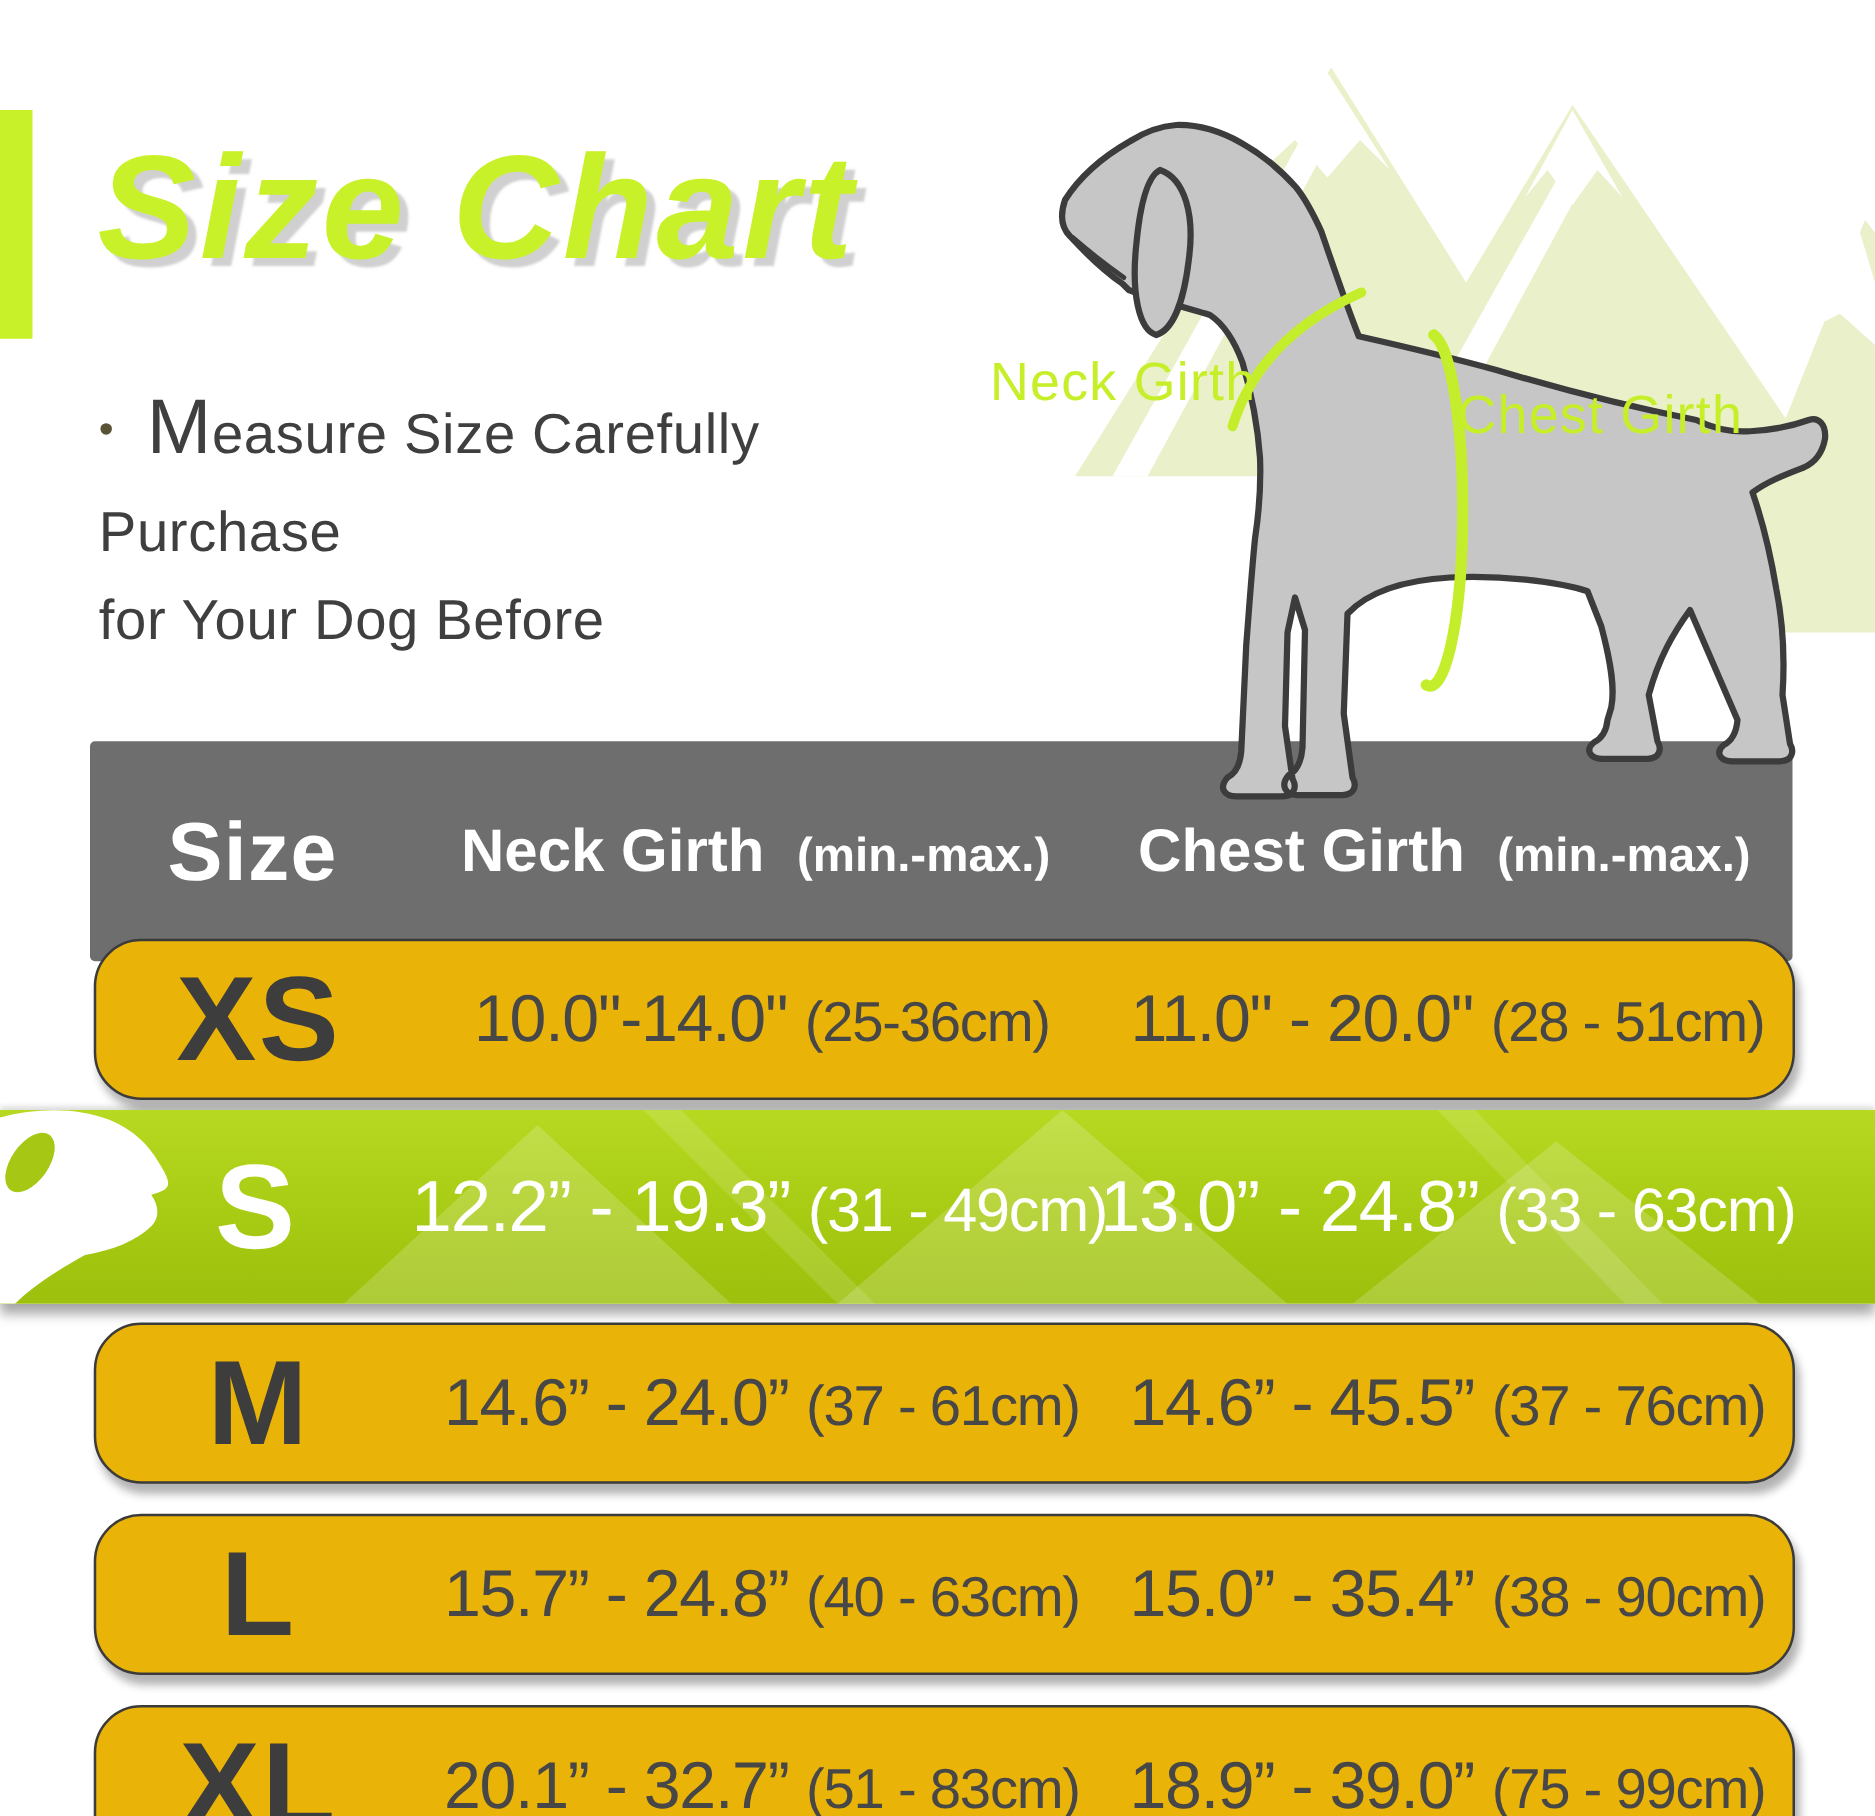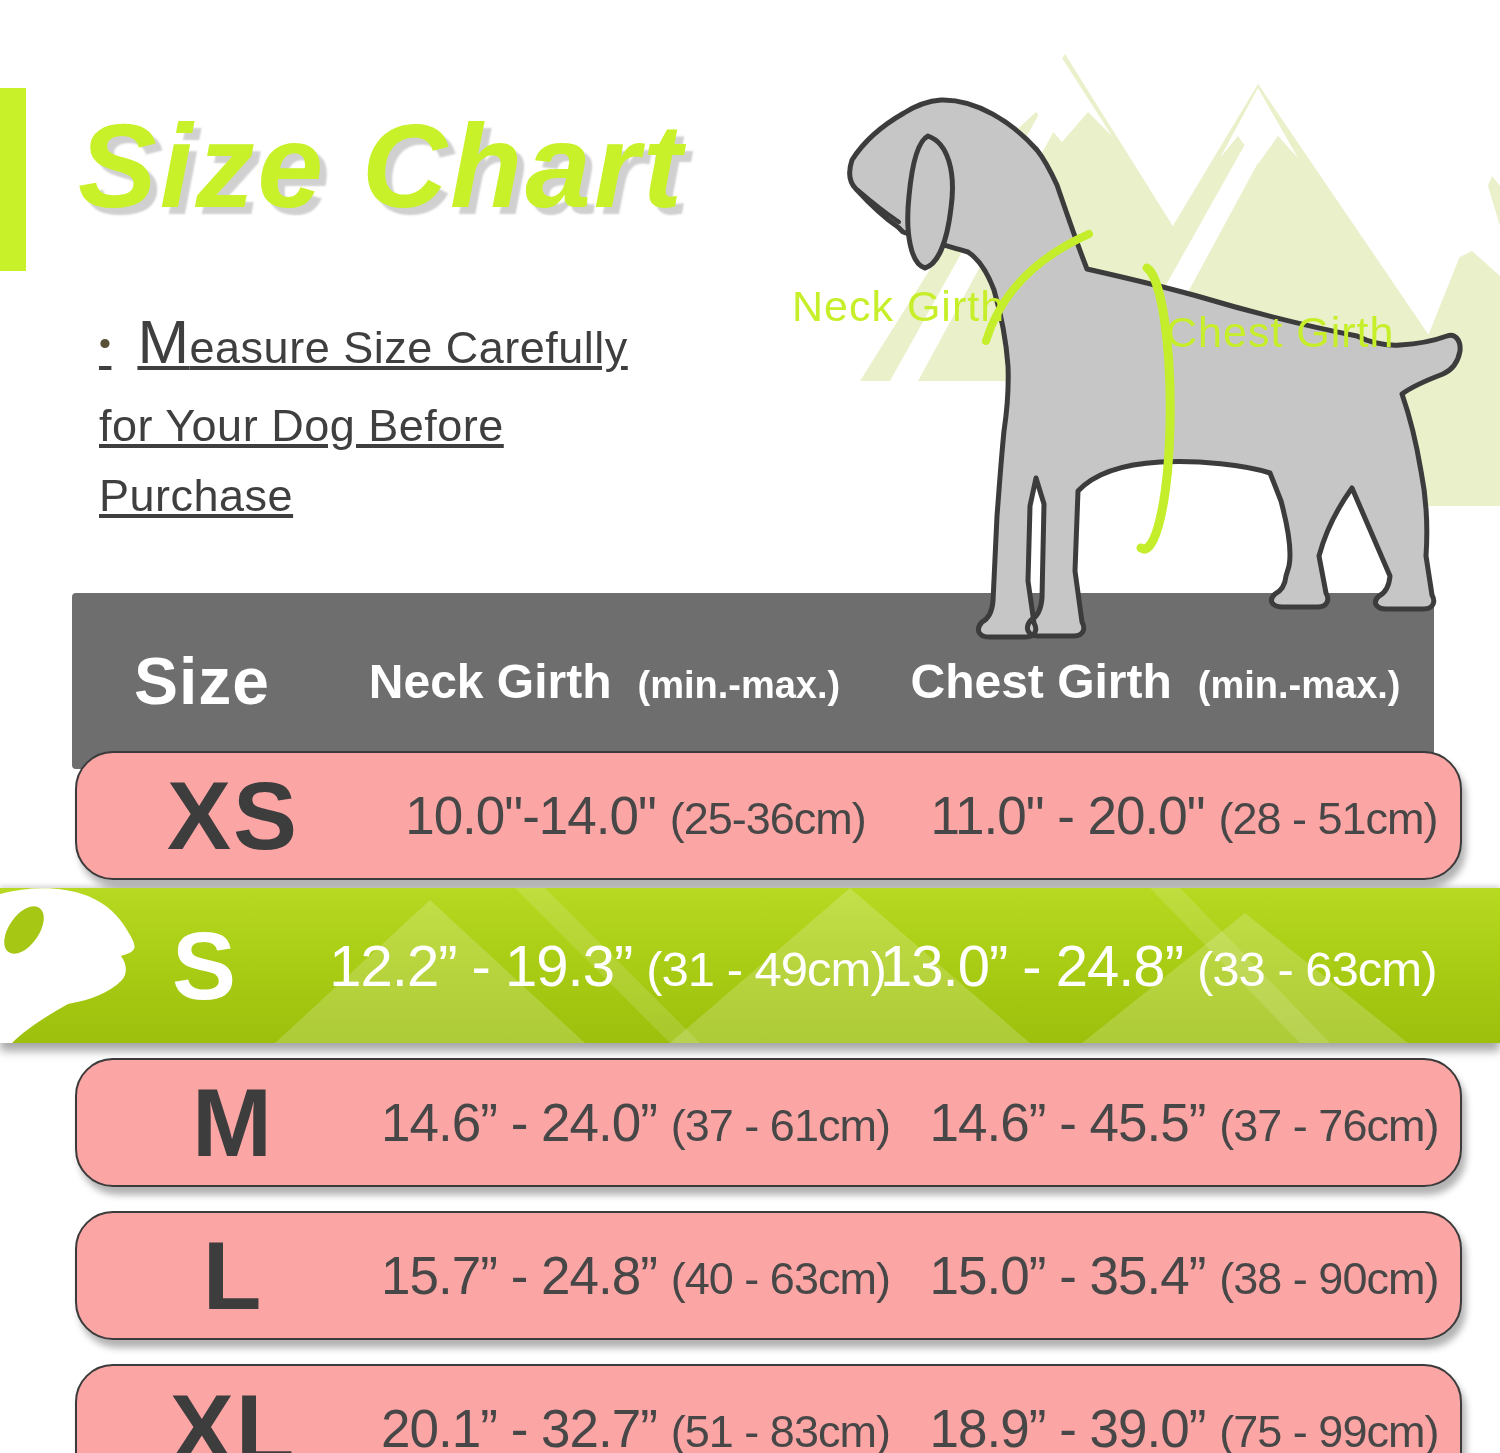--- a/index.html
+++ b/index.html
@@ -12,45 +12,44 @@
   .accent-bar{
     position:absolute;left:0;top:52px;width:26px;height:183px;background:#c9f129;
   }
   .page-title{
     position:absolute;left:78px;top:62px;
     font-size:118px;font-weight:bold;font-style:italic;letter-spacing:3px;
     color:#c9f129;text-shadow:7px 7px 2px rgba(170,170,170,.55);
     white-space:nowrap;
   }
   .note{
-    position:absolute;left:99px;top:258px;width:680px;
-    font-size:45px;color:#3f3f3f;line-height:1.56;letter-spacing:.5px;text-decoration:underline;
+    position:absolute;left:79px;top:258px;width:680px;
+    font-size:45px;color:#3f3f3f;line-height:1.56;letter-spacing:.5px;
   }
   .note .bullet{color:#5a5236;font-size:34px;margin-right:26px;vertical-align:8px;}
   .note .big-initial{font-size:62px;}
   
   .girth-label{
     position:absolute;font-size:43px;color:#c6ef29;white-space:nowrap;z-index:6;
     letter-spacing:1px;
   }
   #neck-girth-label{left:792px;top:246px;}
   #chest-girth-label{left:1166px;top:272px;}
   
   #scene-svg{position:absolute;left:740px;top:0;width:760px;height:660px;z-index:5;pointer-events:none;}
   
   .header-row{
     position:absolute;left:72px;top:557px;width:1362px;height:176px;
     background:#6e6e6e;border-radius:4px;color:#ffffff;display:flex;align-items:center;z-index:1;
   }
   .row{
     position:absolute;left:75px;width:1357px;height:125px;
-    background:#fca5a5;border:2px solid #3b3b3b;border-radius:38px;
+    background:#eab308;border:2px solid #3b3b3b;border-radius:38px;
     display:flex;align-items:center;z-index:1;
     box-shadow:4px 8px 7px rgba(0,0,0,.30);
-    padding-left:26px;
   }
   #row-xs{top:715px;}
   #row-m{top:1022px;}
   #row-l{top:1175px;}
   #row-xl{top:1328px;}
   .row-s{
     position:absolute;left:0;top:852px;width:1500px;height:155px;
     background:linear-gradient(180deg,#b7d922 0%,#aacd15 45%,#9cc00c 100%);
     box-shadow:0 8px 9px rgba(0,0,0,.35), 0 -3px 4px rgba(0,0,0,.12);
     z-index:2;color:#ffffff;
@@ -79,22 +78,22 @@
 </head>
 <body>
 
 <div id="stage">
 
   <div class="accent-bar"></div>
   <div class="page-title">Size Chart</div>
 
   <div class="note">
     <div><span class="bullet">•</span><span class="big-initial">M</span><span>easure Size Carefully</span></div>
+    <div>Purchase</div>
     <div>for Your Dog Before</div>
-    <div>Purchase</div>
   </div>
 
   <div class="header-row">
     <div class="cell c-size">
       <span class="hdr-size">Size</span>
     </div>
     <div class="cell c-neck">
       <span class="hdr-main">Neck Girth</span>
       <span class="hdr-sub">(min.-max.)</span>
     </div>

